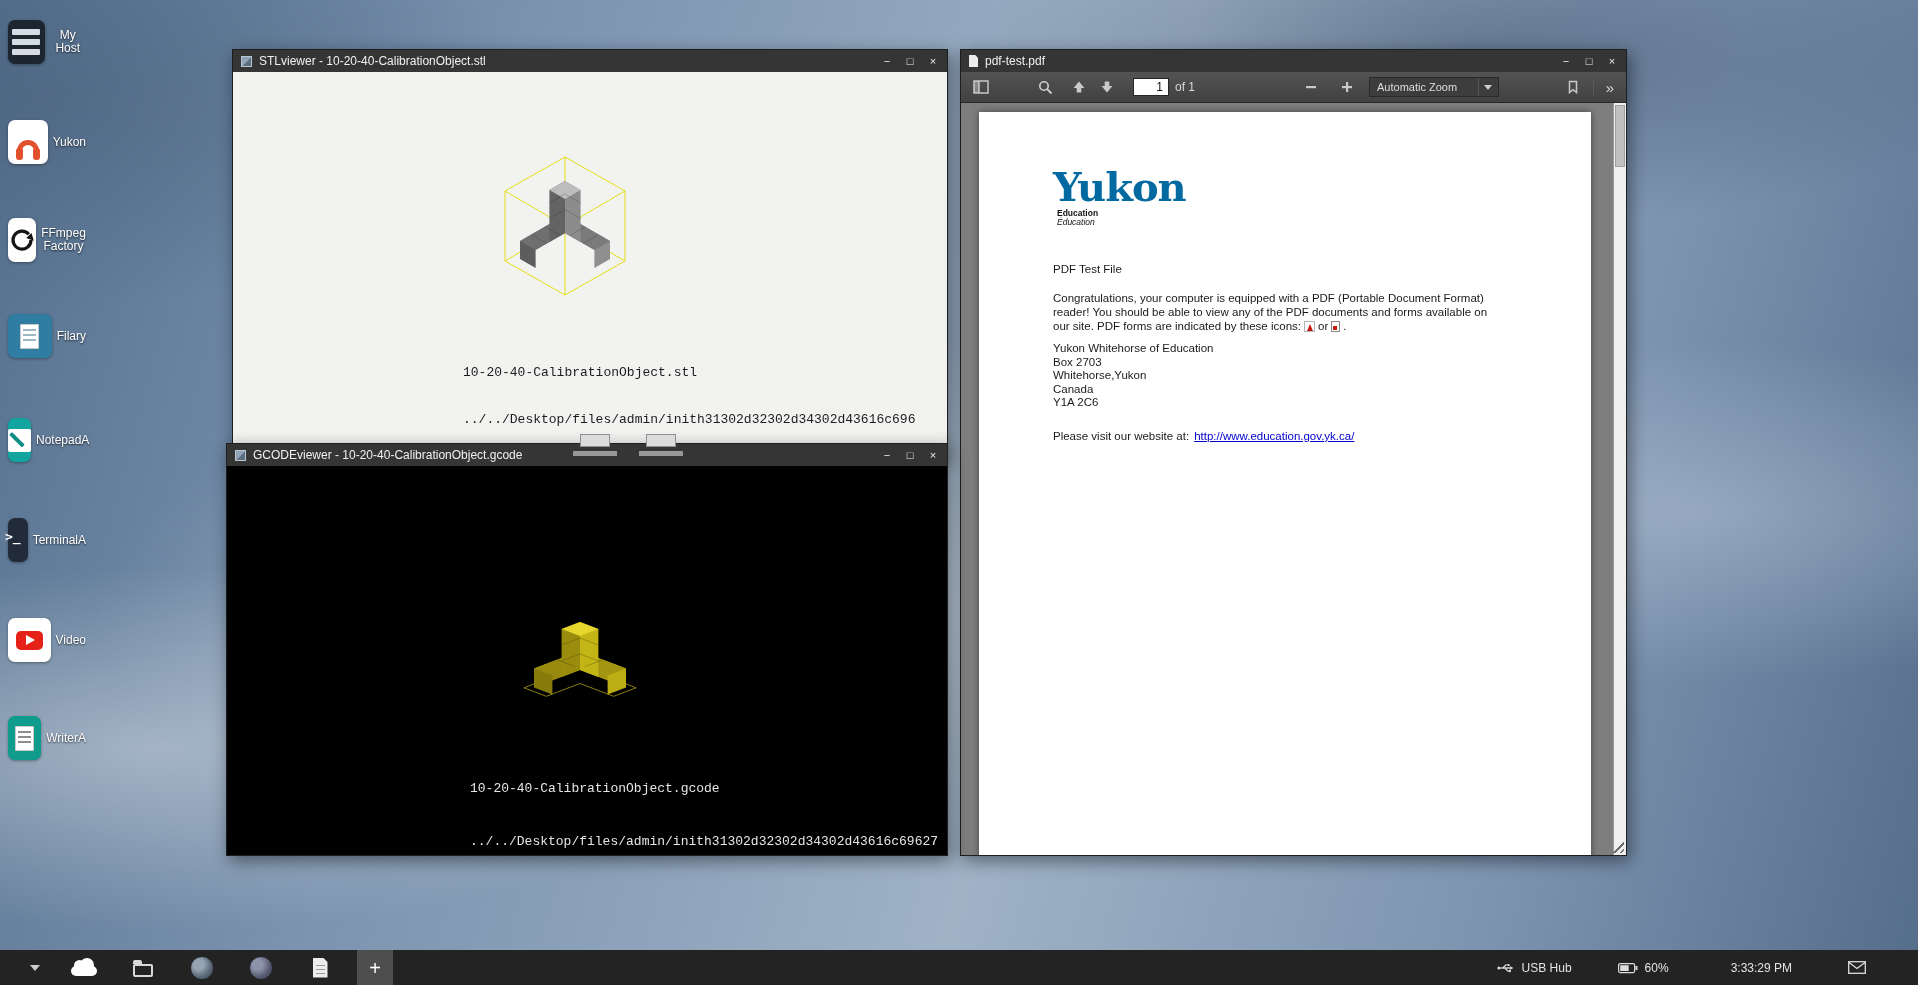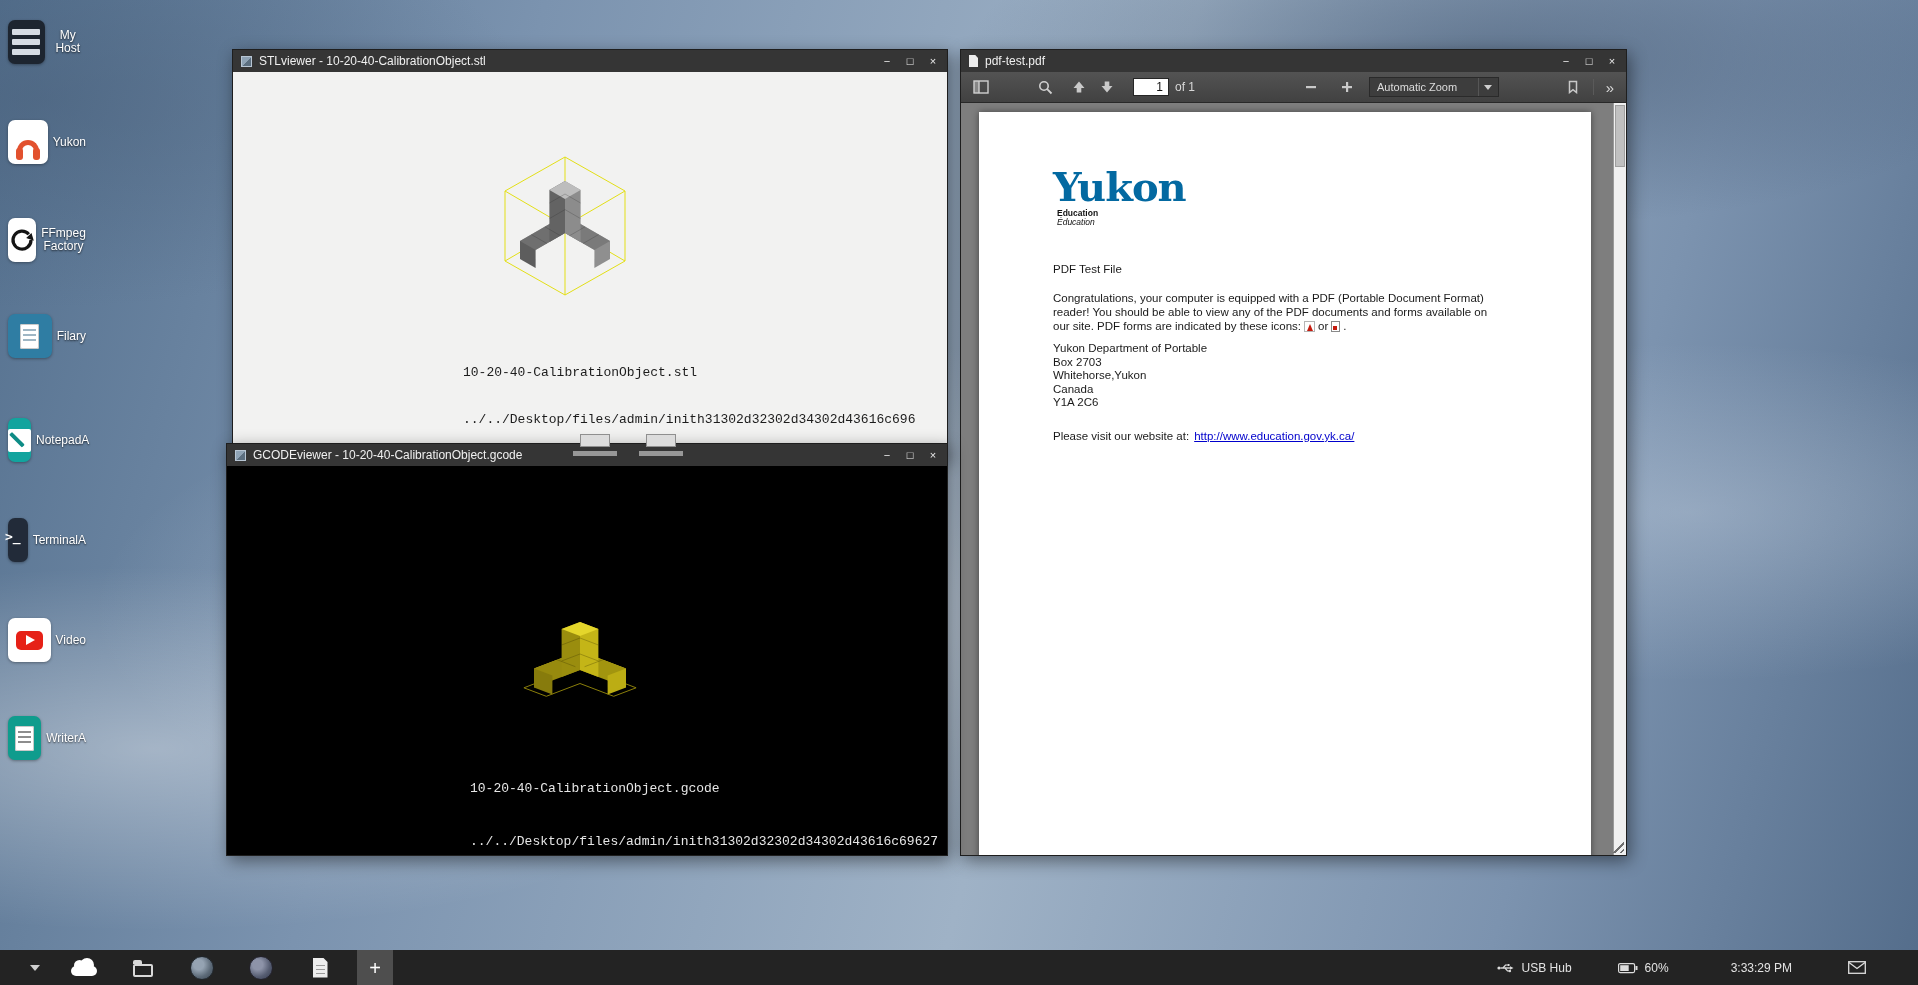--- a/index.html
+++ b/index.html
@@ -400,21 +400,21 @@
           <div class="logo-sub">Education</div>
           <div class="logo-sub-fr">Éducation</div>
         </div>
         <div class="doc-heading">PDF Test File</div>
         <div class="doc-para">
           <div>Congratulations, your computer is equipped with a PDF (Portable Document Format)</div>
           <div>reader!  You should be able to view any of the PDF documents and forms available on</div>
           <div><span>our site.  PDF forms are indicated by these icons:</span><span class="mini-icon mini-pdf1"></span><span>or</span><span class="mini-icon mini-pdf2"></span><span>.</span></div>
         </div>
         <div class="doc-address">
-          <div>Yukon Department of Portable</div>
+          <div>Yukon Whitehorse of Education</div>
           <div>Box 2703</div>
           <div>Whitehorse,Yukon</div>
           <div>Canada</div>
           <div>Y1A 2C6</div>
         </div>
         <div class="doc-site">
           <span>Please visit our website at:</span><span class="doc-link">http://www.education.gov.yk.ca/</span>
         </div>
       </div>
       <div class="pdf-scrollbar">

